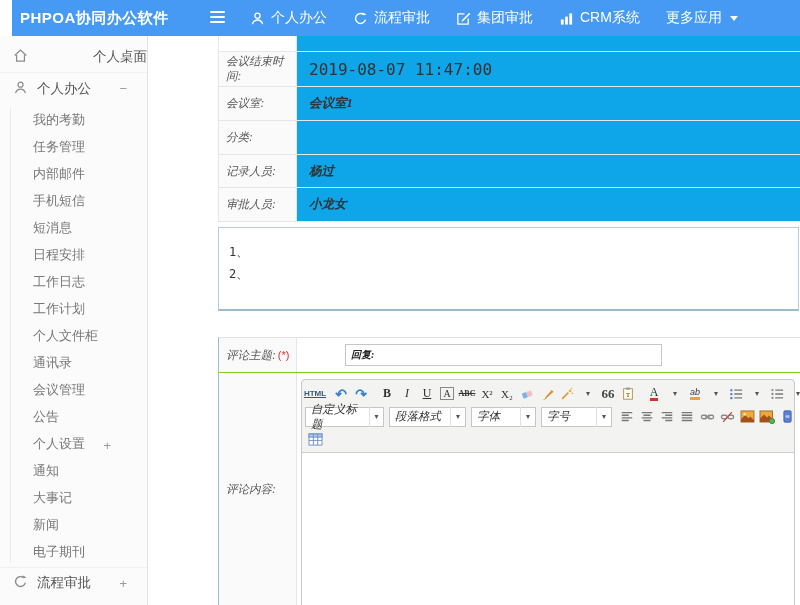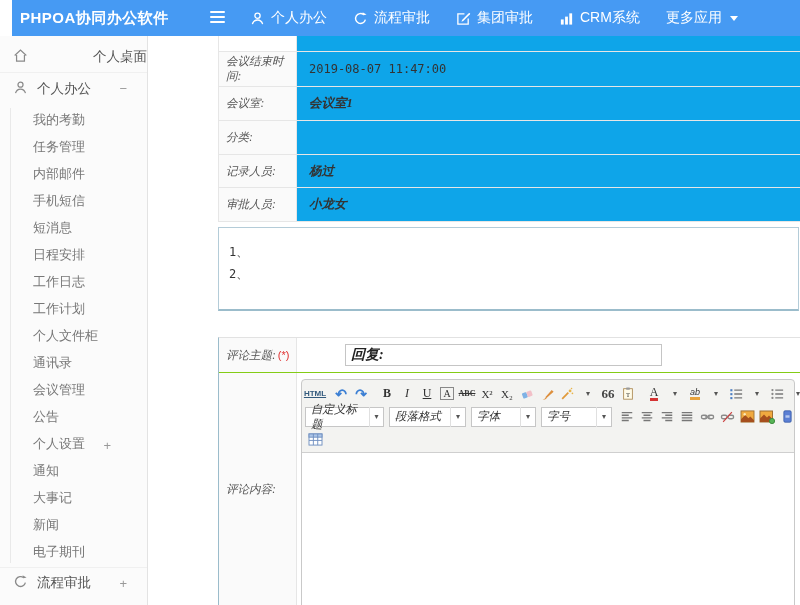--- a/index.html
+++ b/index.html
@@ -34,41 +34,41 @@
   .side-bottom { border-top:1px solid #f0f0f0; }
 
   
   .table1 { position:absolute; left:218px; top:36px; width:582px; border-left:1px solid #e6e6e6; background:#0ea5e9; }
   .f-row { display:flex; border-bottom:1px solid #e6e6e6; }
   .f-row.partial { height:16px; }
   .f-label { width:78px; background:#fafafa; border-right:1px solid #e6e6e6;
              display:flex; align-items:center; padding-left:7px;
              font-size:11.5px; color:#555; }
   .kai { font-family:"Liberation Serif", serif; font-style:italic; }
-  .f-value { flex:1; display:flex; align-items:center; padding-left:12px; font-size:12px; color:#333; }
+  .f-value { flex:1; display:flex; align-items:center; padding-left:12px; font-size:16px; color:#333; }
   .mono { font-family:"DejaVu Sans Mono", monospace; font-style:normal; }
 
   
   .minutes { position:absolute; left:218px; top:227px; width:581px; height:84px; background:#fff;
              border:1px solid #b4ccd8; border-bottom:2px solid #9bbccb;
              padding:13px 0 0 10px; font-family:"DejaVu Sans Mono", monospace;
              font-size:12px; color:#333; line-height:22px; }
 
   
   .table2 { position:absolute; left:218px; top:337px; width:582px; height:268px;
             border-left:1px solid #9bbccb; border-top:1px solid #e2e2e2; background:#fff; overflow:hidden; }
   .subject-row { display:flex; height:35px; border-bottom:1px solid #84cc16;gap:44px; }
   .c-label { width:78px; background:#fafafa; border-right:1px solid #e6e6e6;
              display:flex; align-items:center; padding-left:7px; gap:2px;
              font-size:11.5px; color:#555; }
   .req { color:#e03131; font-style:normal; font-size:11px; }
   .subject-value { flex:1; display:flex; align-items:center; padding-left:4px; }
   .subject-input { width:317px; height:22px; border:1px solid #c5c5c5; padding:0 5px;
                    font-family:"Liberation Serif", serif; font-style:italic; font-weight:bold;
-                   font-size:14px; color:#222; background:#fff; }
+                   font-size:10px; color:#222; background:#fff; }
   .content-row { display:flex; height:232px; }
   .content-value { flex:1; padding:6px 0 0 4px; }
 
   
   .editor { width:494px; border:1px solid #c9c9c9; border-radius:4px 4px 0 0; background:#f3f3f1; }
   .toolbar { padding:2px 3px 1px 3px; }
   .tb-row { display:flex; align-items:center; height:23px; }
   .tb-btn { min-width:20px; height:19px; display:flex; align-items:center; justify-content:center;
             font-size:11px; color:#333; cursor:pointer; border-radius:2px; padding:0 1px; }
   .tb-btn svg { display:block; }

